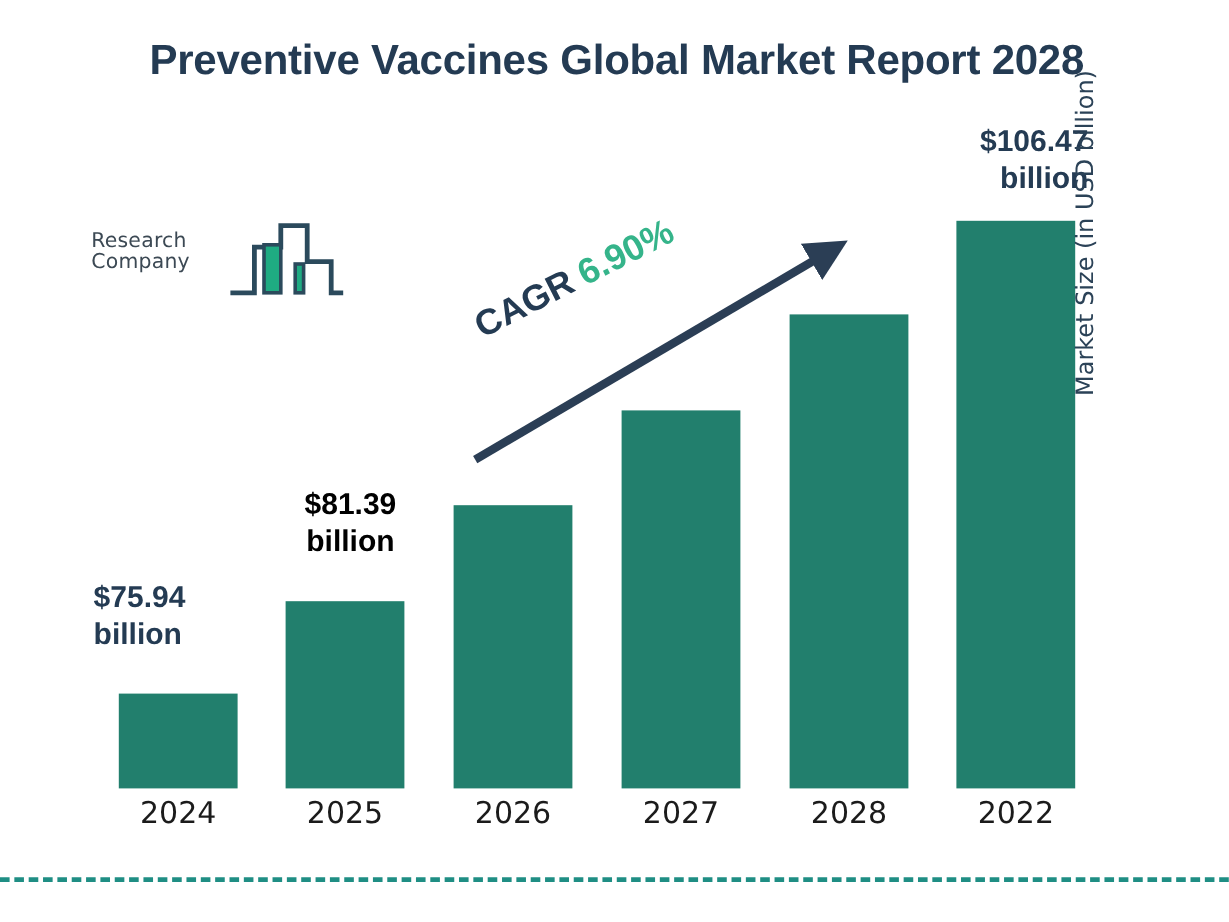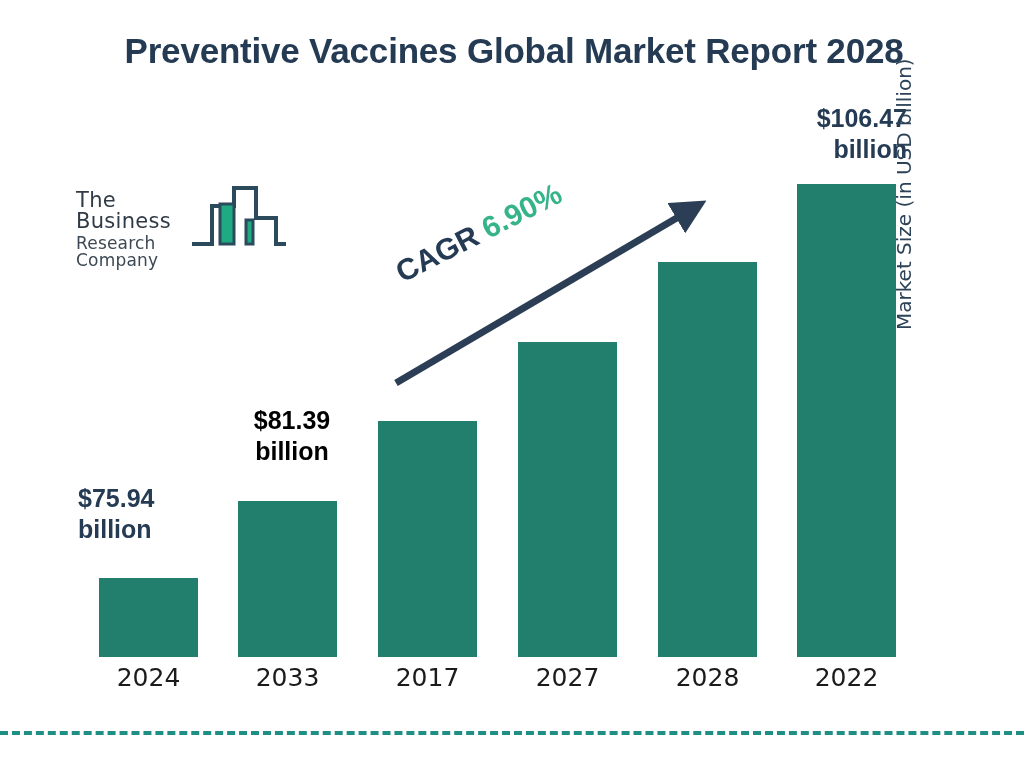--- a/index.html
+++ b/index.html
@@ -159,41 +159,40 @@
 </style>
 </head>
 <body>
 
 <div id="canvas">
 
   <div id="chart-title">Preventive Vaccines Global Market Report 2028</div>
 
   <div id="logo">
     <div id="logo-text">
-      <div id="logo-line1">The Business</div>
       <div id="logo-line2">Research Company</div>
     </div>
     <svg id="logo-mark" width="98" height="68" viewBox="0 0 98 68">
       <polyline points="2,62 22,62 22,24 44,24 44,6 66,6 66,36 86,36 86,62 96,62" fill="none" stroke="#2b4a5c" stroke-width="4" stroke-linejoin="miter"></polyline>
       <rect x="30" y="22" width="14" height="40" fill="#1fab82" stroke="#2b4a5c" stroke-width="3"></rect>
       <rect x="56" y="38" width="7" height="24" fill="#1fab82" stroke="#2b4a5c" stroke-width="3"></rect>
     </svg>
   </div>
 
   <div id="plot">
     <div class="bar" style="left:99px;  top:578px; width:99px; height:79px;"></div>
     <div class="bar" style="left:238px; top:501px; width:99px; height:156px;"></div>
     <div class="bar" style="left:378px; top:421px; width:99px; height:236px;"></div>
     <div class="bar" style="left:518px; top:342px; width:99px; height:315px;"></div>
     <div class="bar" style="left:658px; top:262px; width:99px; height:395px;"></div>
     <div class="bar" style="left:797px; top:184px; width:99px; height:473px;"></div>
 
     <div class="xtick" style="left:99px;  width:99px;">2024</div>
-    <div class="xtick" style="left:238px; width:99px;">2033</div>
-    <div class="xtick" style="left:378px; width:99px;">2017</div>
+    <div class="xtick" style="left:238px; width:99px;">2025</div>
+    <div class="xtick" style="left:378px; width:99px;">2026</div>
     <div class="xtick" style="left:518px; width:99px;">2027</div>
     <div class="xtick" style="left:658px; width:99px;">2028</div>
     <div class="xtick" style="left:797px; width:99px;">2022</div>
   </div>
 
   <div class="callout" id="callout-first">
     <span>$75.94</span>
     <span class="line2">billion</span>
   </div>
   <div class="callout" id="callout-second">

